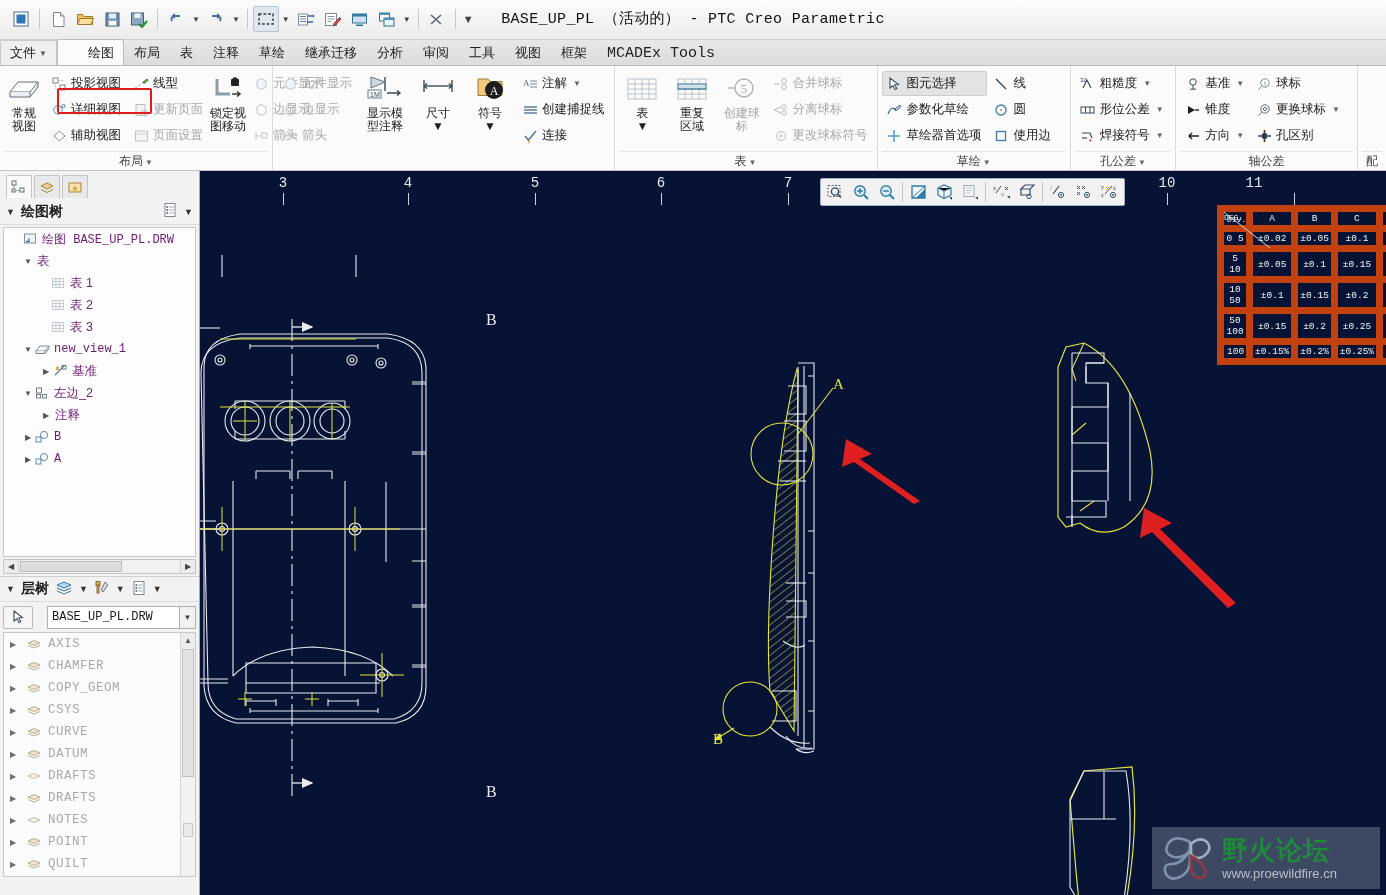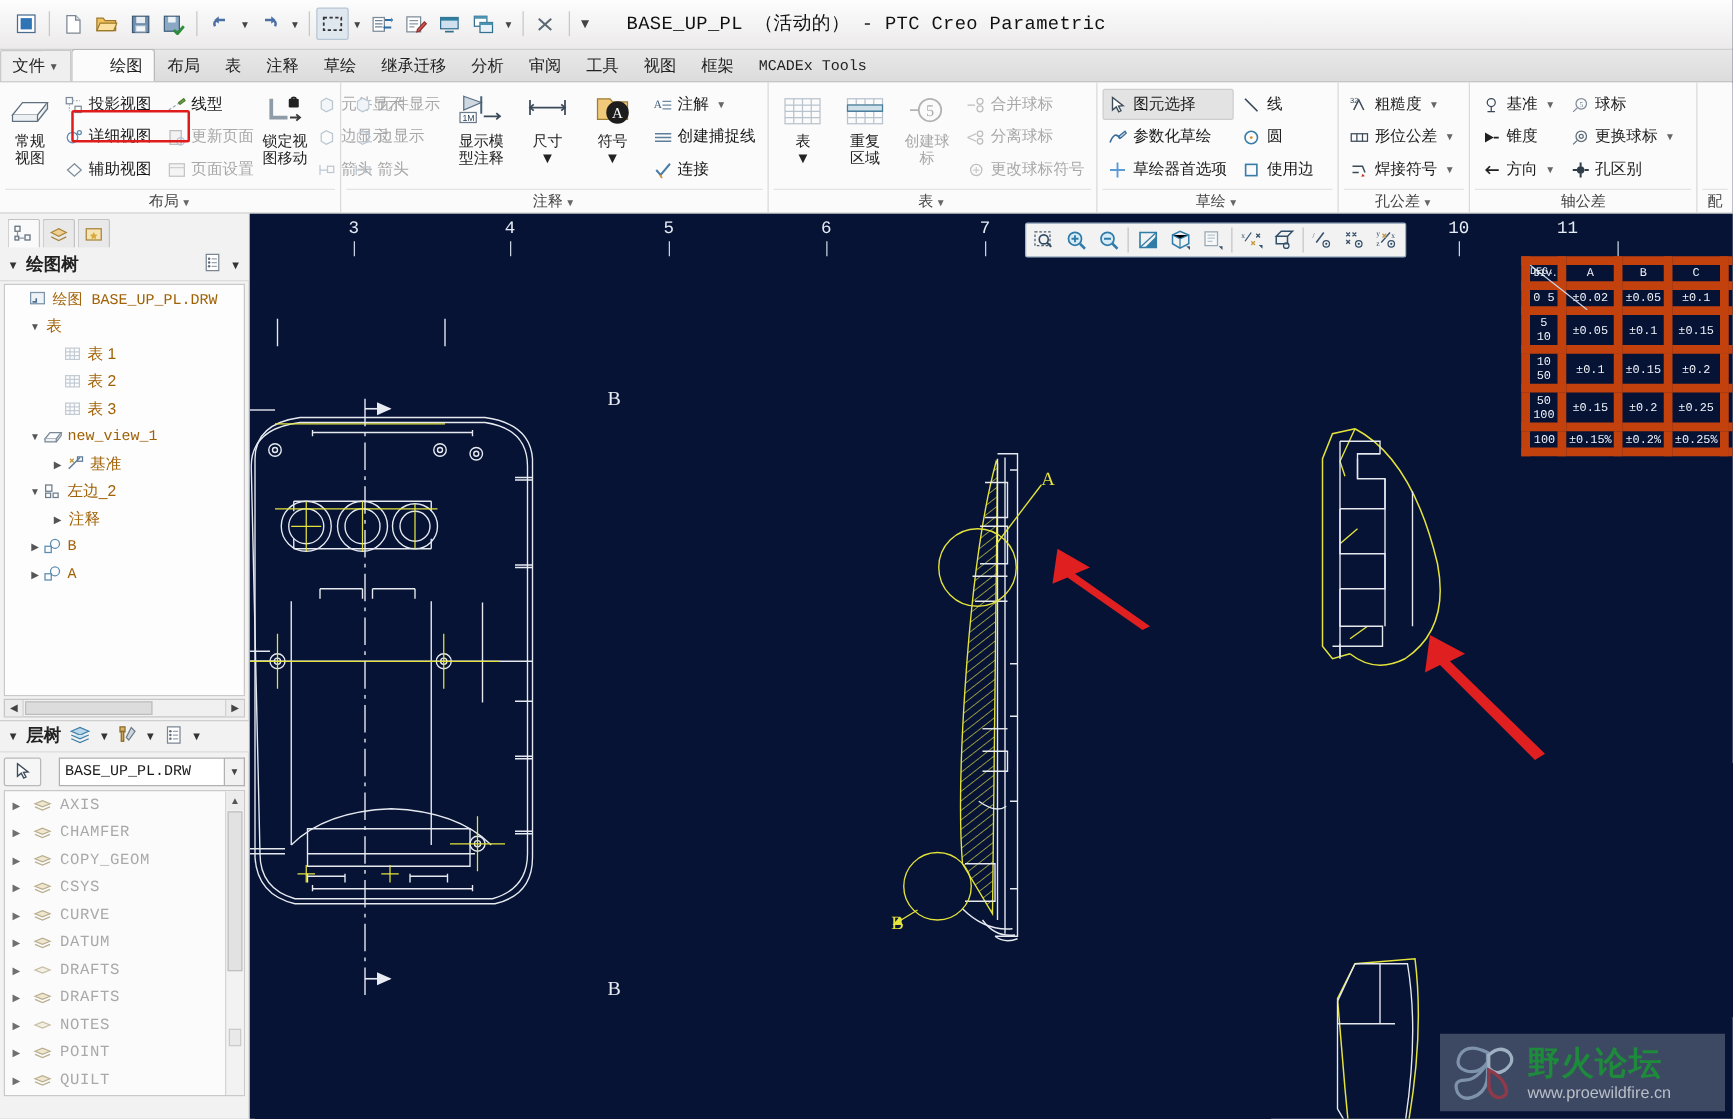--- a/index.html
+++ b/index.html
@@ -41,21 +41,21 @@
     height:25px; padding:0 9px; display:flex; align-items:center;
     font-size:13px; color:#222; border:1px solid transparent;
     border-bottom:none; white-space:nowrap;
   }
   .tab.file { background:#efefef; border-color:#c9c9c9; border-top-left-radius:2px; }
   .tab.active {
     background:#fbfbfb; border-color:#b9b9b9; height:26px;
     border-top-left-radius:3px; border-top-right-radius:3px;
     position:relative; z-index:3;padding-left:30px;
   }
-  .tab.mono { font-family:"Liberation Mono", monospace; font-size:12px; }
+  .tab.mono { font-family:"Liberation Mono", monospace; font-size:15px; }
   .tab .dd { font-size:8px; margin-left:3px; color:#555; }
 
   
   .ribbon {
     position:absolute; left:0; top:66px; width:1386px; height:105px;
     background:#fbfbfb; border-bottom:1px solid #c4c4c4;
     display:flex; align-items:stretch;
   }
   .rgroup { position:relative; display:flex; flex-direction:column; padding:3px 4px 0 4px; }
   .rgroup + .rgroup { border-left:1px solid #dadada; }
@@ -103,21 +103,21 @@
     background:#f2f2f2; border-bottom:1px solid #dcdcdc;
   }
   .panelhdr .caret { font-size:9px; color:#333; }
   .panelhdr .ttl { font-size:14px; font-weight:bold; color:#222; }
   .panelhdr .sp { flex:1; }
   .treebox { background:#fdfdfd; border:1px solid #c9c9c9; margin:2px 3px; overflow:hidden; }
 
   .tnode { display:flex; align-items:center; height:22px; padding-left:4px; white-space:nowrap; font-size:12.5px; }
   .tnode .exp { width:12px; font-size:8px; color:#555; flex:none; text-align:center; }
   .tnode .ti  { width:17px; height:16px; flex:none; display:inline-flex; align-items:center; justify-content:center; }
-  .tnode .tl  { padding-left:3px; color:#a16207; }
+  .tnode .tl  { padding-left:3px; color:#701a75; }
   .tnode .tl.mono { font-family:"Liberation Mono", monospace; font-size:12px; }
 
   .hscroll { height:15px; margin:0 3px 2px 3px; background:#f0f0f0; border:1px solid #c6c6c6;
              display:flex; align-items:center; }
   .hscroll .ar { width:15px; height:13px; display:flex; align-items:center; justify-content:center;
                  font-size:8px; color:#444; background:#ececec; border-right:1px solid #d2d2d2;}
   .hscroll .thumb { height:11px; background:#dcdcdc; border:1px solid #bdbdbd; margin-left:1px; }
 
   .ddbar { height:26px; margin:2px 3px; display:flex; align-items:center; gap:14px; }
   .ddbtn { width:30px; height:23px; border:1px solid #b9b9b9; background:#f6f6f6;
@@ -519,23 +519,20 @@
           <div class="smbtn">
             <span class="ic">
                 <svg width="15" height="14" viewBox="0 0 15 14">
                   <path d="M2 7 L5.5 11 L13 2" fill="none" stroke="#4a7ea8" stroke-width="1.6"></path>
                   <path d="M5 11 l1.6 2.5" stroke="#d18b2c" stroke-width="1.4"></path>
                 </svg>
               </span>
             <span>连接</span>
           </div>
         </div>
-      </div>
-      <div class="rgroup-title">
-        <span>注释</span><span class="dd">▼</span>
       </div>
     </div>
 
     <div class="rgroup" style="width:263px;">
       <div class="rgroup-body">
         <div class="bigbtn">
           <span class="glyph">
             <svg width="40" height="30" viewBox="0 0 40 30">
                 <g stroke="#b9c3cd" fill="none">
                   <rect x="6" y="5" width="28" height="20"></rect>

